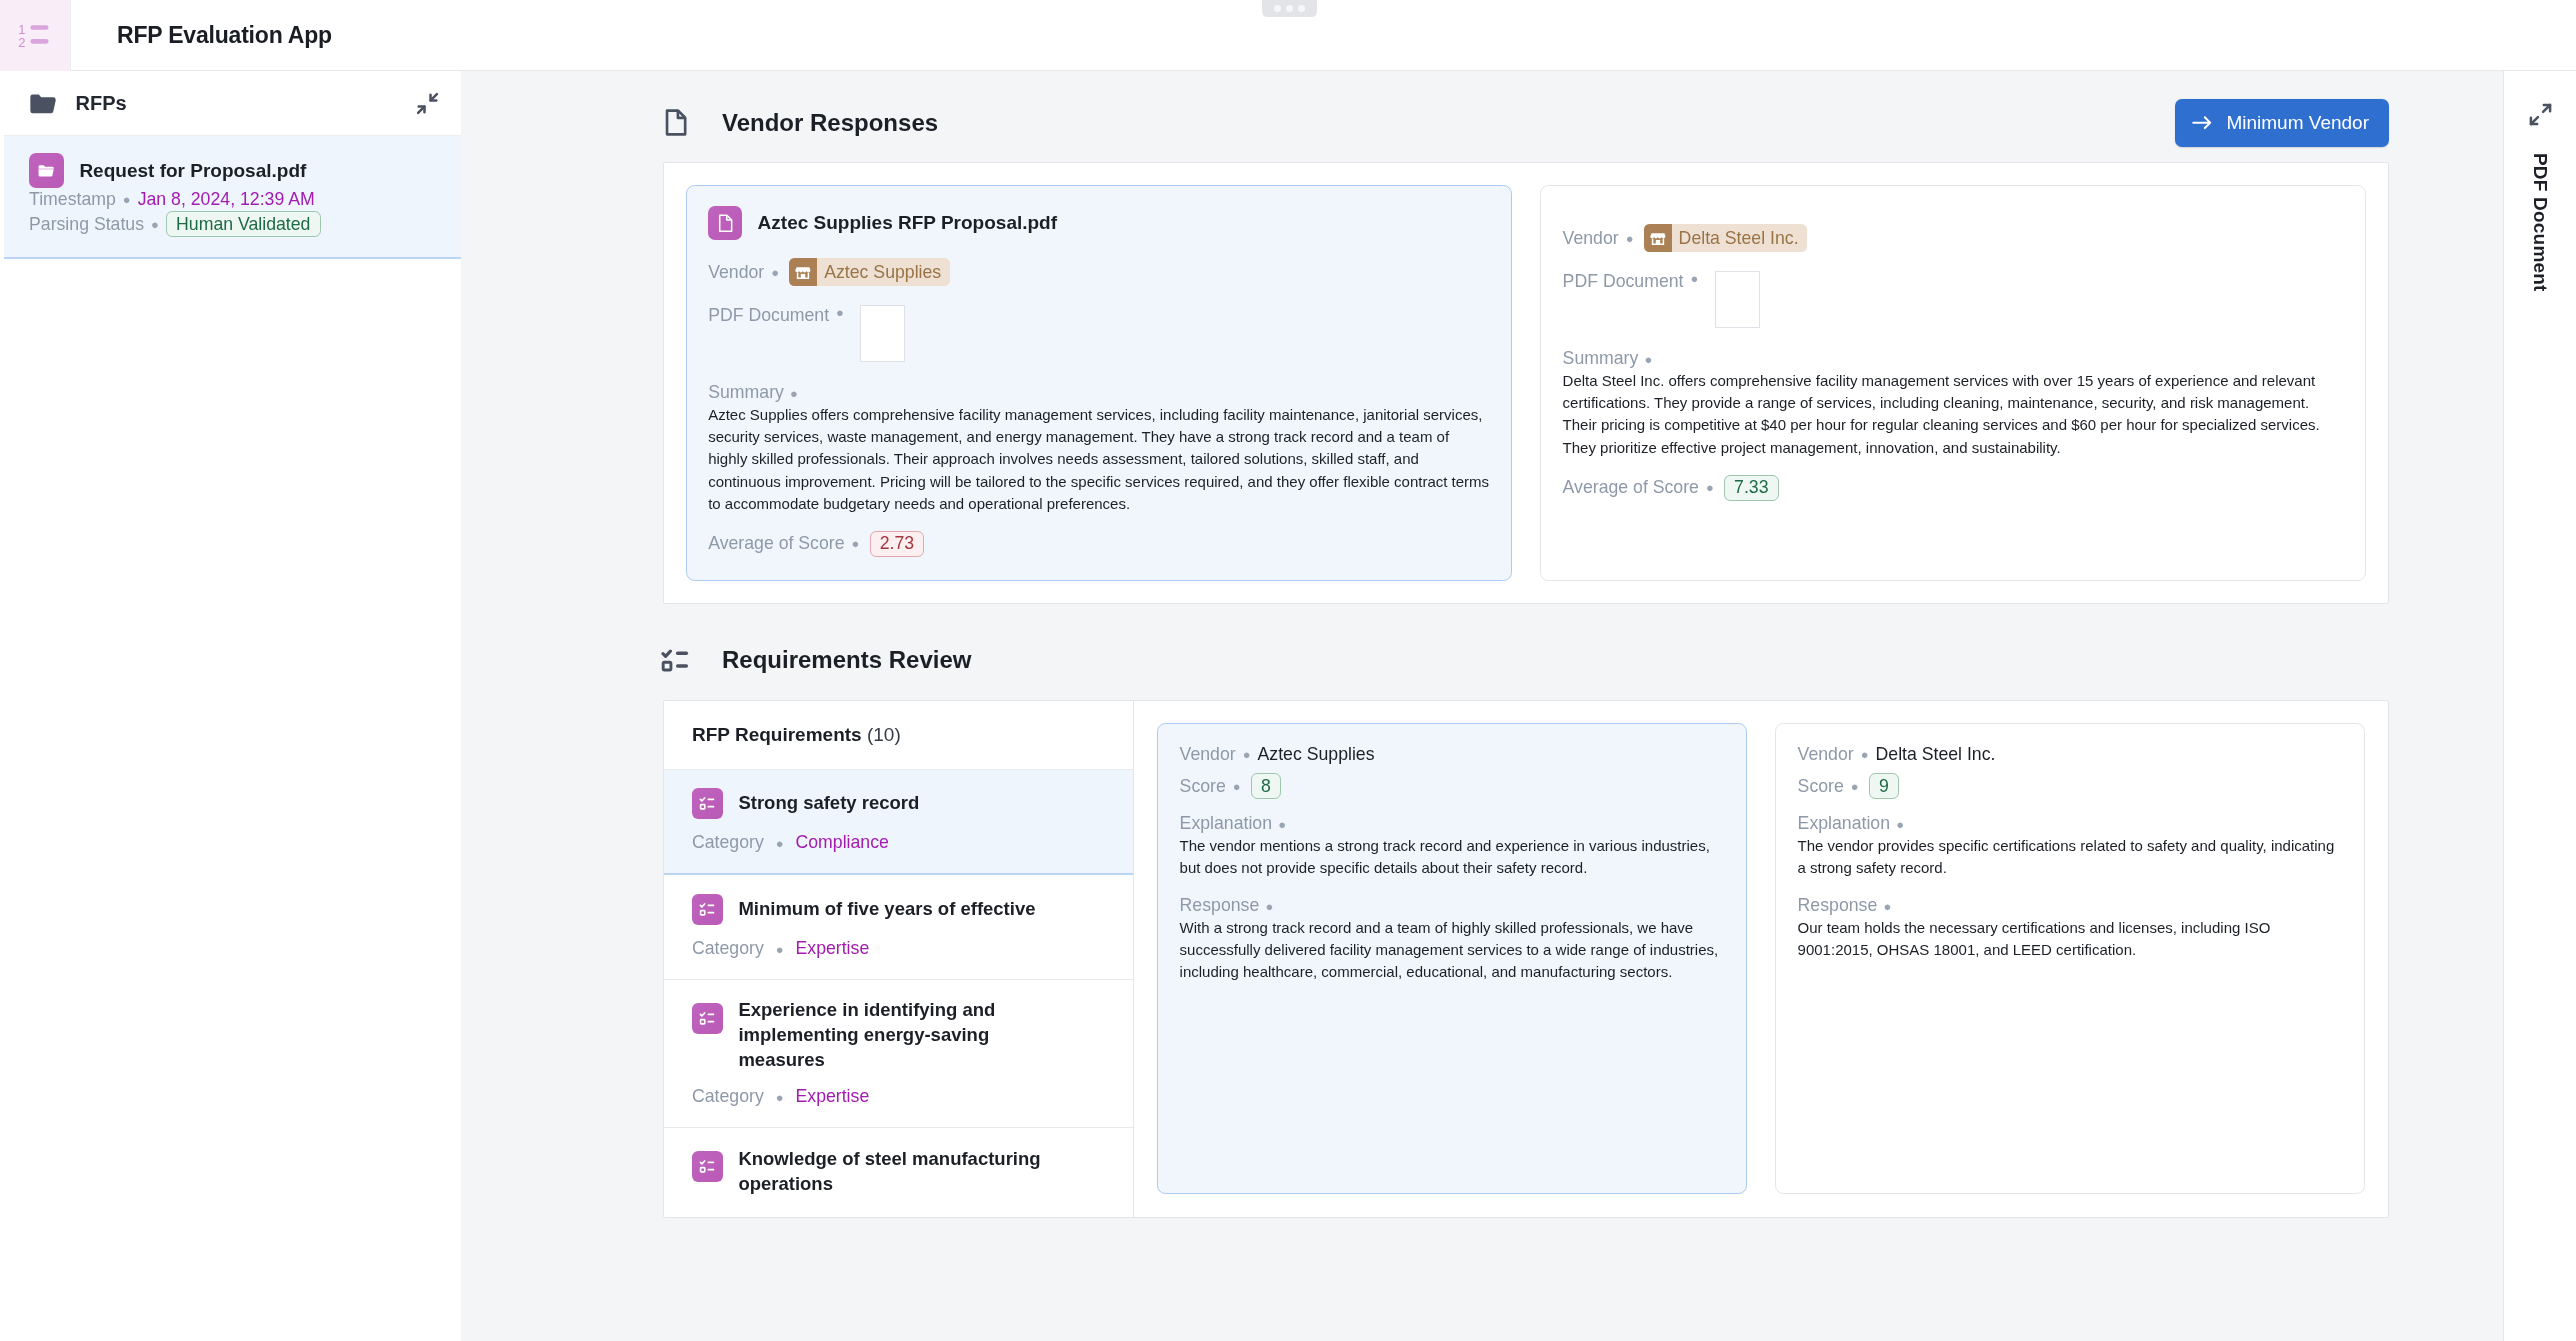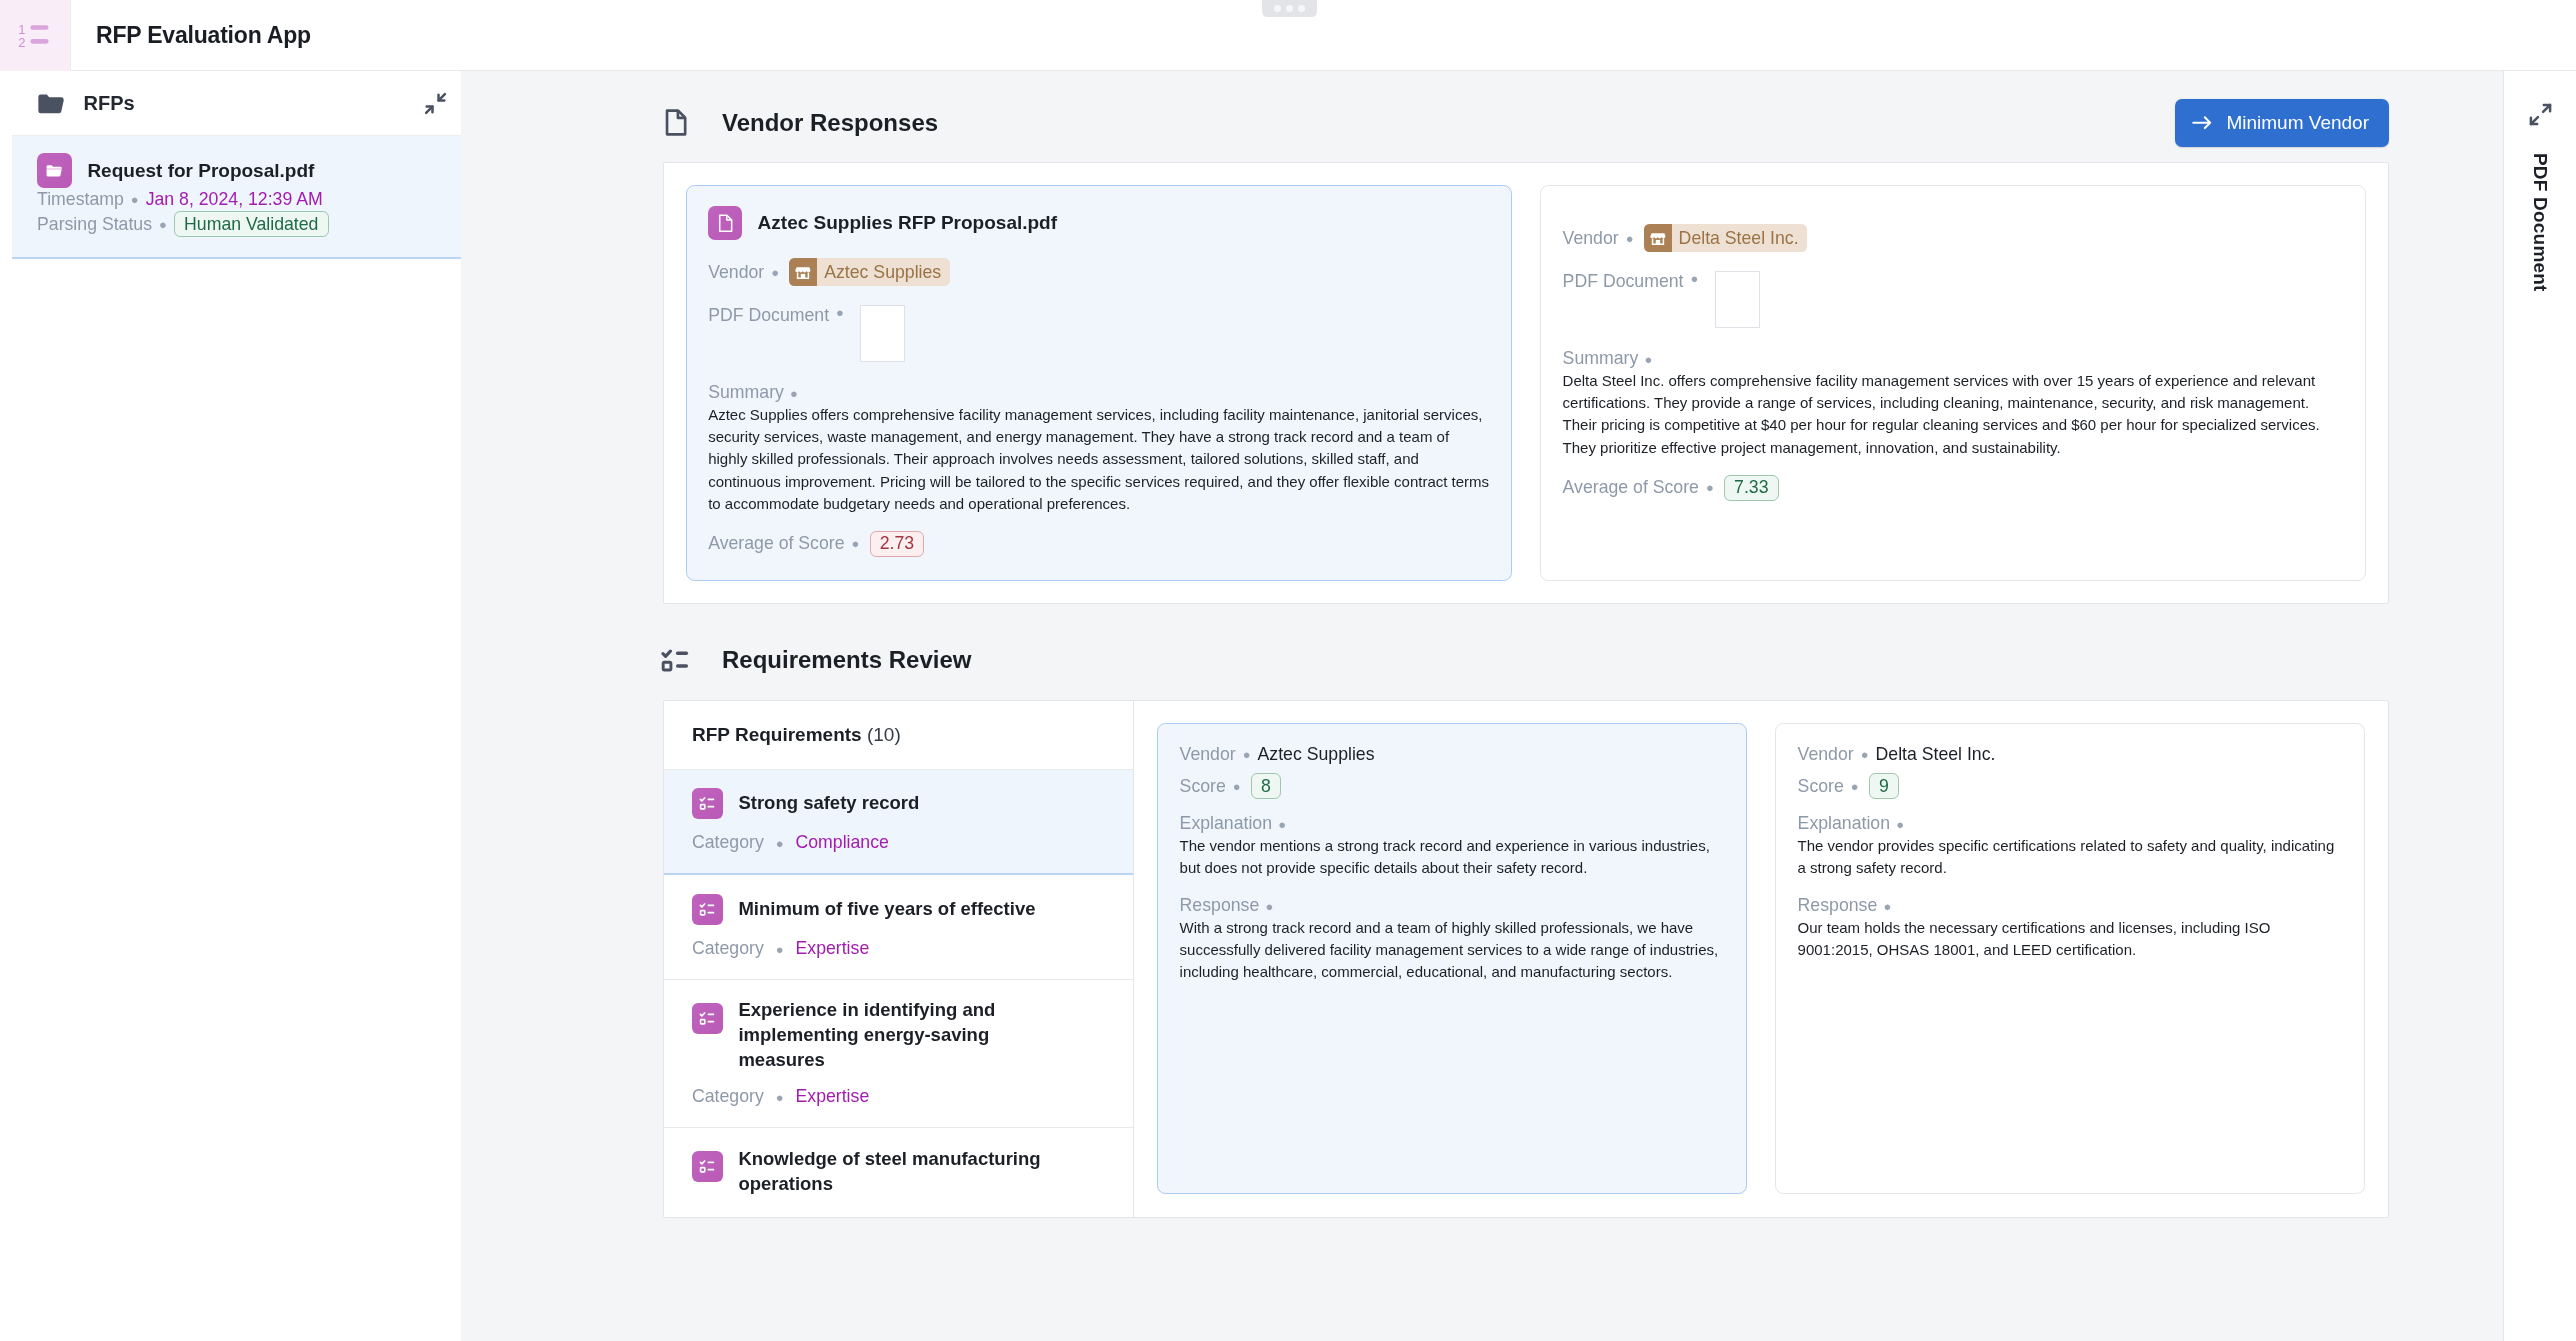--- a/index.html
+++ b/index.html
@@ -18,35 +18,35 @@
     display: flex; align-items: center;
   }
   .app-icon-box {
     width: 71px; height: 71px; background: #f9edf7;
     display: flex; align-items: center; justify-content: center;
     border-right: 1.5px solid #ececf0;
   }
   .numlist-icon { width: 35px; height: 26px; }
   .app-title {
     font-size: 23px; font-weight: bold; color: #1a1d23;
-    margin-left: 25px; letter-spacing: -0.2px;
+    margin-left: 46px; letter-spacing: -0.2px;
   }
   .drag-handle {
     position: absolute; top: 0px; left: 1262px;
     width: 55px; height: 17px; background: #e2e4e7;
     border-radius: 0 0 5.4px 5.4px;
     display: flex; align-items: center; justify-content: center; gap: 4.6px;
   }
   .drag-handle i {
     width: 7px; height: 7px; border-radius: 50%; background: #f6f7f8; display: block;
   }
 
   
   .sidebar {
-    position: absolute; top: 71px; left: 12px; width: 460px; height: 1270px;
+    position: absolute; top: 71px; left: 4px; width: 460px; height: 1270px;
     background: #ffffff; border-right: 1.5px solid #e4e6ea;
   }
   .sidebar-head {
     height: 65px; display: flex; align-items: center;
     padding: 0 23px 0 25px; border-bottom: 1.5px solid #ebedf0;
   }
   .folder-icon { width: 28px; height: 23px; flex: none; }
   .sidebar-head-title {
     font-size: 20px; font-weight: bold; color: #232730; margin-left: 18.5px; flex: 1;
   }

